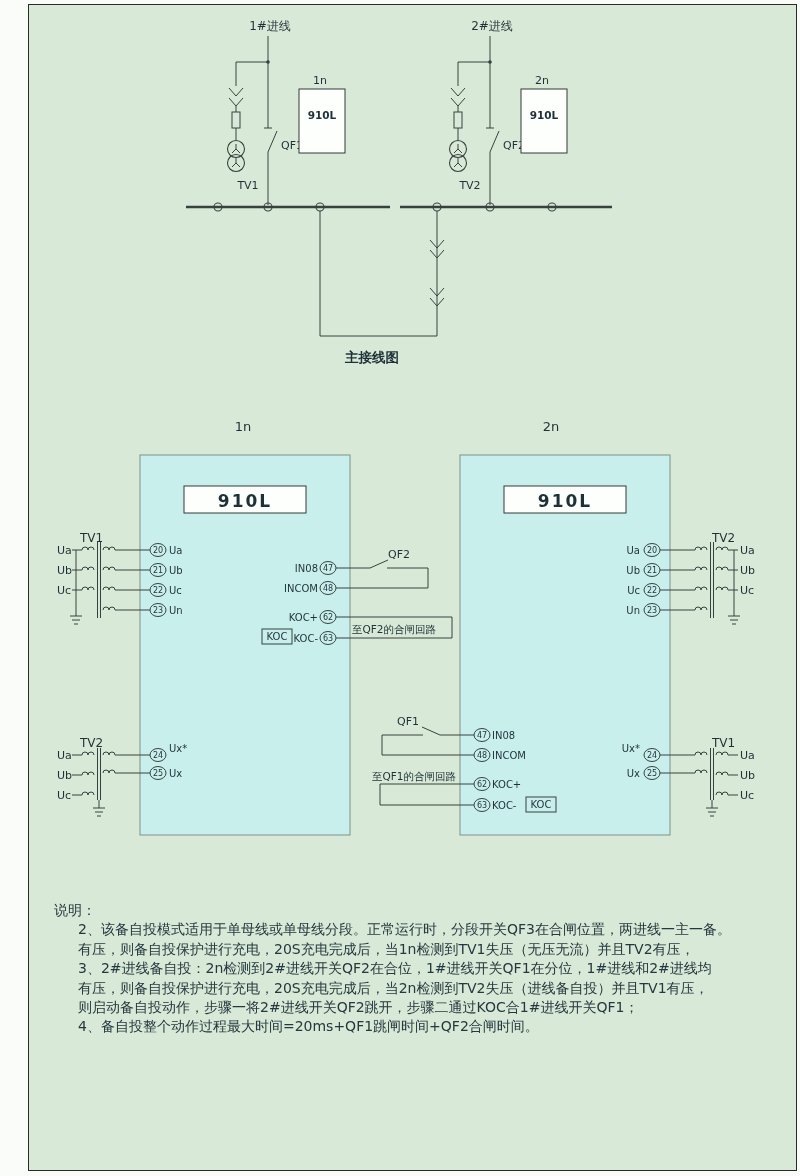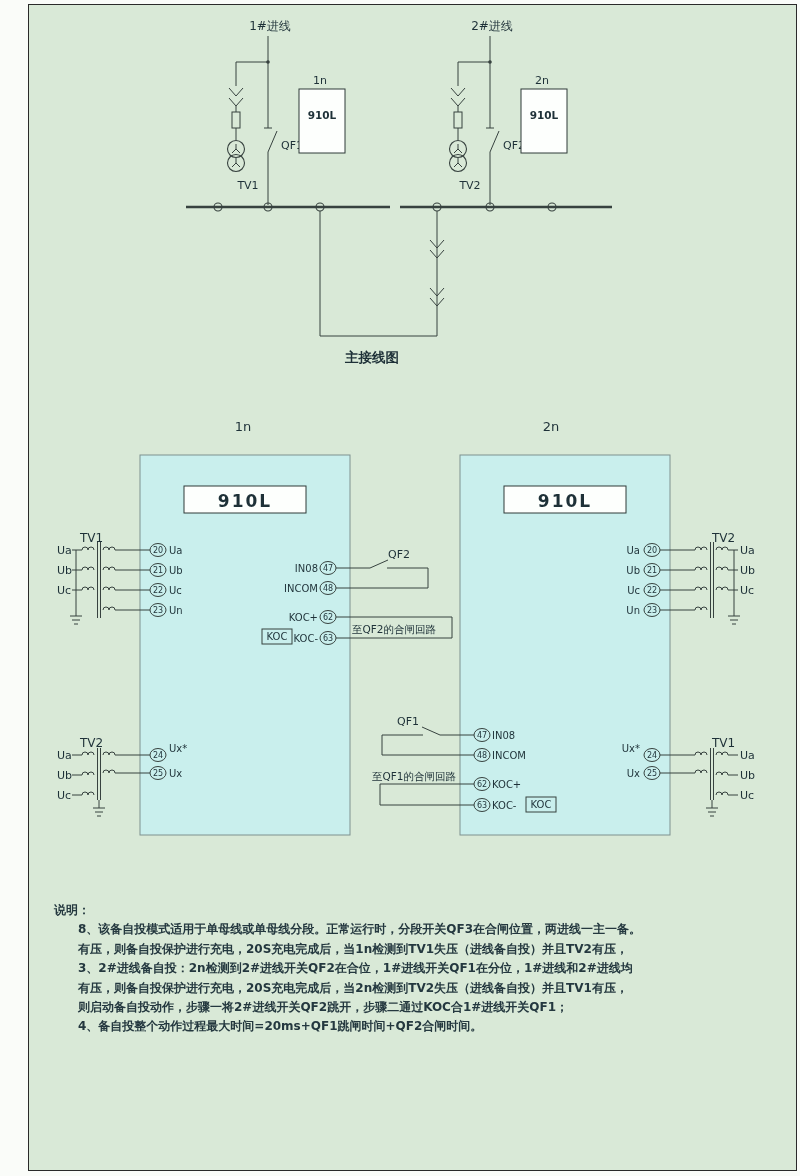--- a/index.html
+++ b/index.html
@@ -27,21 +27,21 @@
   .g10{font-size:10.5px;fill:#00c227;font-weight:bold;}
   .w{stroke:#37423f;stroke-width:1;fill:none;}
   .w2{stroke:#37423f;stroke-width:2.4;fill:none;}
   .node{fill:none;stroke:#37423f;stroke-width:1.1;}
   .dot{fill:#37423f;stroke:none;}
   .panel{fill:#c9efed;stroke:#7f918f;stroke-width:1;}
   .white-box{fill:#fdfffd;stroke:#2f3a38;stroke-width:1;}
   .term{fill:none;stroke:#37423f;stroke-width:1;}
   .notes{
     position:absolute;left:52px;top:901px;width:716px;
-    font-size:12px;line-height:19.4px;color:#24383f;font-weight:bold;
+    font-size:14px;line-height:19.4px;color:#24383f;
   }
   .notes-title{padding-left:2px;}
   .notes-line{padding-left:26px;white-space:nowrap;}
 </style>
 </head>
 <body>
 
 <div class="page">
   <div class="sheet"></div>
 
@@ -291,20 +291,20 @@
       <path class="w" d="M716 755 a3 3 0 0 1 6 0 a3 3 0 0 1 6 0 M716 775 a3 3 0 0 1 6 0 a3 3 0 0 1 6 0 M716 795 a3 3 0 0 1 6 0 a3 3 0 0 1 6 0"></path>
       <path class="w" d="M712 800 V808 M706 808 H718 M708 812 H716 M710 816 H714"></path>
       <text x="740" y="759" class="t11">Ua</text>
       <text x="740" y="779" class="t11">Ub</text>
       <text x="740" y="799" class="t11">Uc</text>
     </g>
   </svg>
 
   <div class="notes">
     <div class="notes-title">说明：</div>
-    <div class="notes-line">8、该备自投模式适用于单母线或单母线分段。正常运行时，分段开关QF3在合闸位置，两进线一主一备。</div>
-    <div class="notes-line">有压，则备自投保护进行充电，20S充电完成后，当1n检测到TV1失压（进线备自投）并且TV2有压，</div>
+    <div class="notes-line">2、该备自投模式适用于单母线或单母线分段。正常运行时，分段开关QF3在合闸位置，两进线一主一备。</div>
+    <div class="notes-line">有压，则备自投保护进行充电，20S充电完成后，当1n检测到TV1失压（无压无流）并且TV2有压，</div>
     <div class="notes-line">3、2#进线备自投：2n检测到2#进线开关QF2在合位，1#进线开关QF1在分位，1#进线和2#进线均</div>
     <div class="notes-line">有压，则备自投保护进行充电，20S充电完成后，当2n检测到TV2失压（进线备自投）并且TV1有压，</div>
     <div class="notes-line">则启动备自投动作，步骤一将2#进线开关QF2跳开，步骤二通过KOC合1#进线开关QF1；</div>
     <div class="notes-line">4、备自投整个动作过程最大时间=20ms+QF1跳闸时间+QF2合闸时间。</div>
   </div>
 </div>
 
 </body></html>

